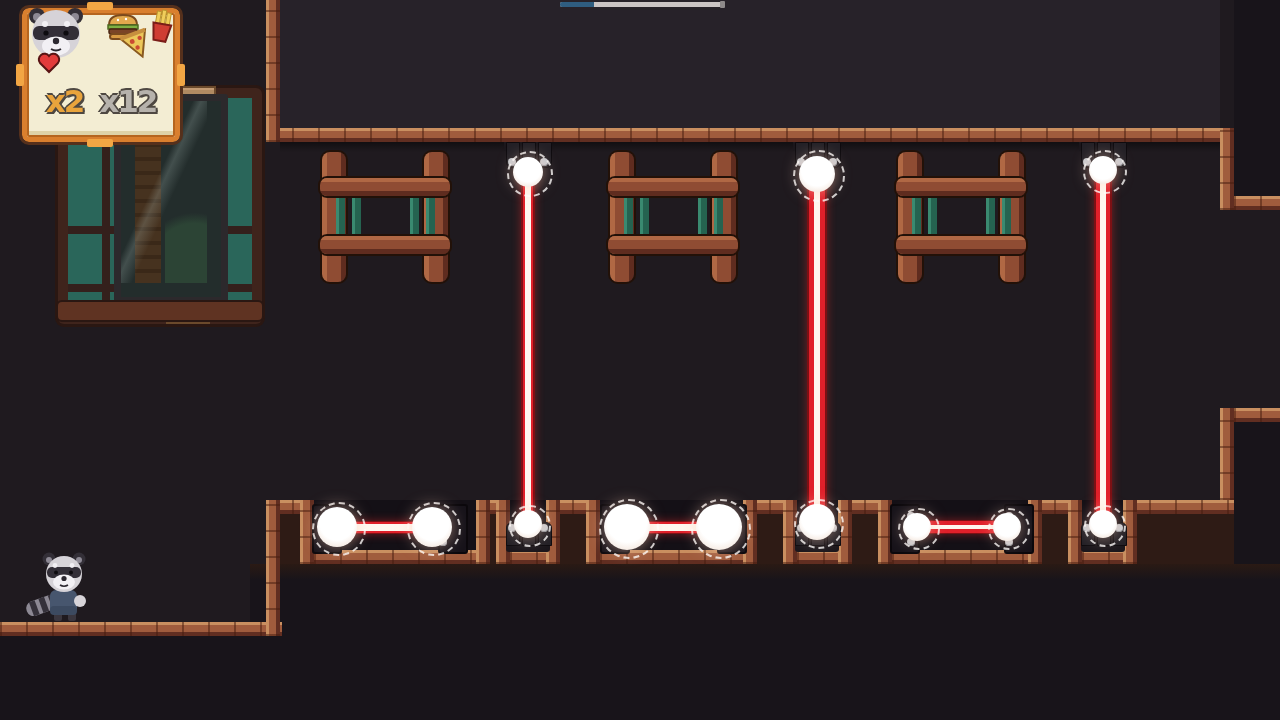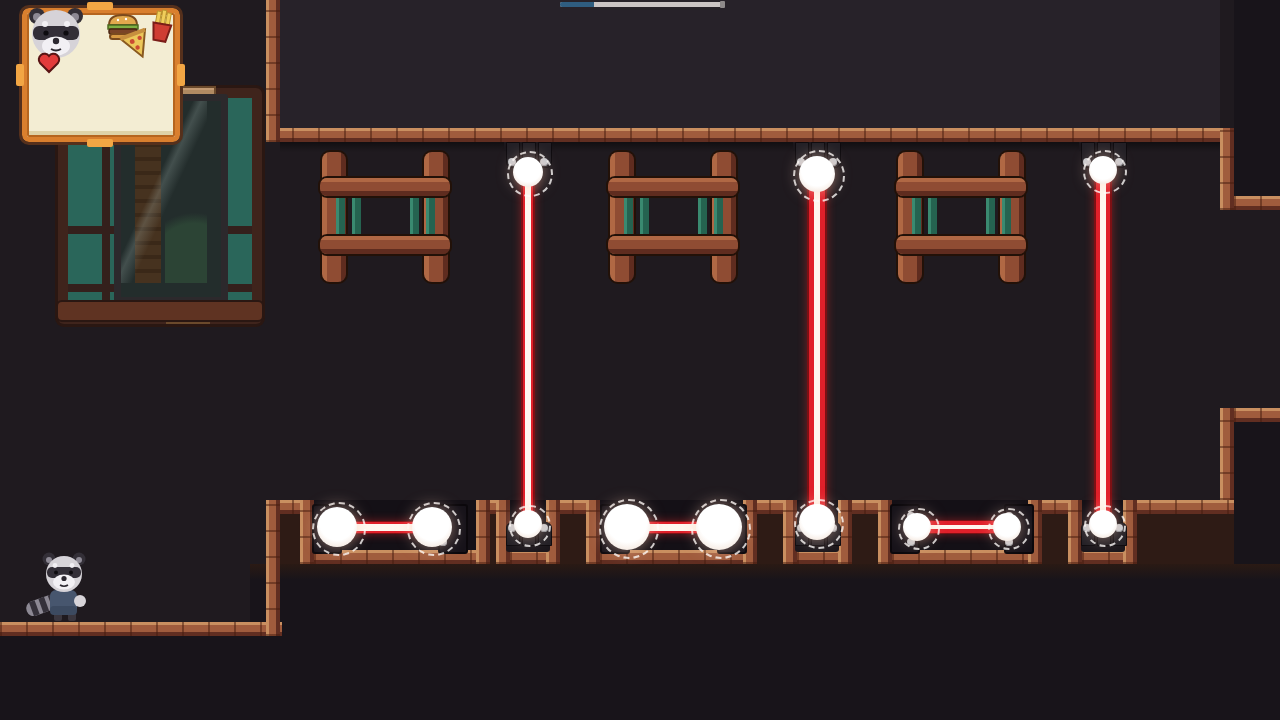--- a/index.html
+++ b/index.html
@@ -323,19 +323,23 @@
         <circle cx="21" cy="9" r="2.2" fill="#cc4a32"></circle>
         <circle cx="17" cy="18" r="2.2" fill="#cc4a32"></circle>
     </svg>
     <svg width="28" height="36" viewBox="0 0 28 36" style="position:absolute;left:126px;top:0px;transform:rotate(10deg);">
       <rect x="7" y="4" width="4" height="14" fill="#f0cd5a" stroke="#b8932f" stroke-width="1"></rect>
       <rect x="12" y="2" width="4" height="14" fill="#f0cd5a" stroke="#b8932f" stroke-width="1"></rect>
       <rect x="17" y="4" width="4" height="14" fill="#f0cd5a" stroke="#b8932f" stroke-width="1"></rect>
       <path d="M5,16 L23,16 L20,33 L8,33 Z" fill="#cf3d33" stroke="#7a1d18" stroke-width="2"></path>
     </svg>
 
+    <div class="counters">
+      <span class="cnt" style="color:#e9a43c;">x2</span>
+      <span class="cnt" style="color:#b6b2ac;">x12</span>
+    </div>
   </div>
 
   <div id="progress">
     <div class="fill" style="width: 34px;"></div>
     <div class="cap"></div>
   </div>
 </div>
 
 </body></html>

